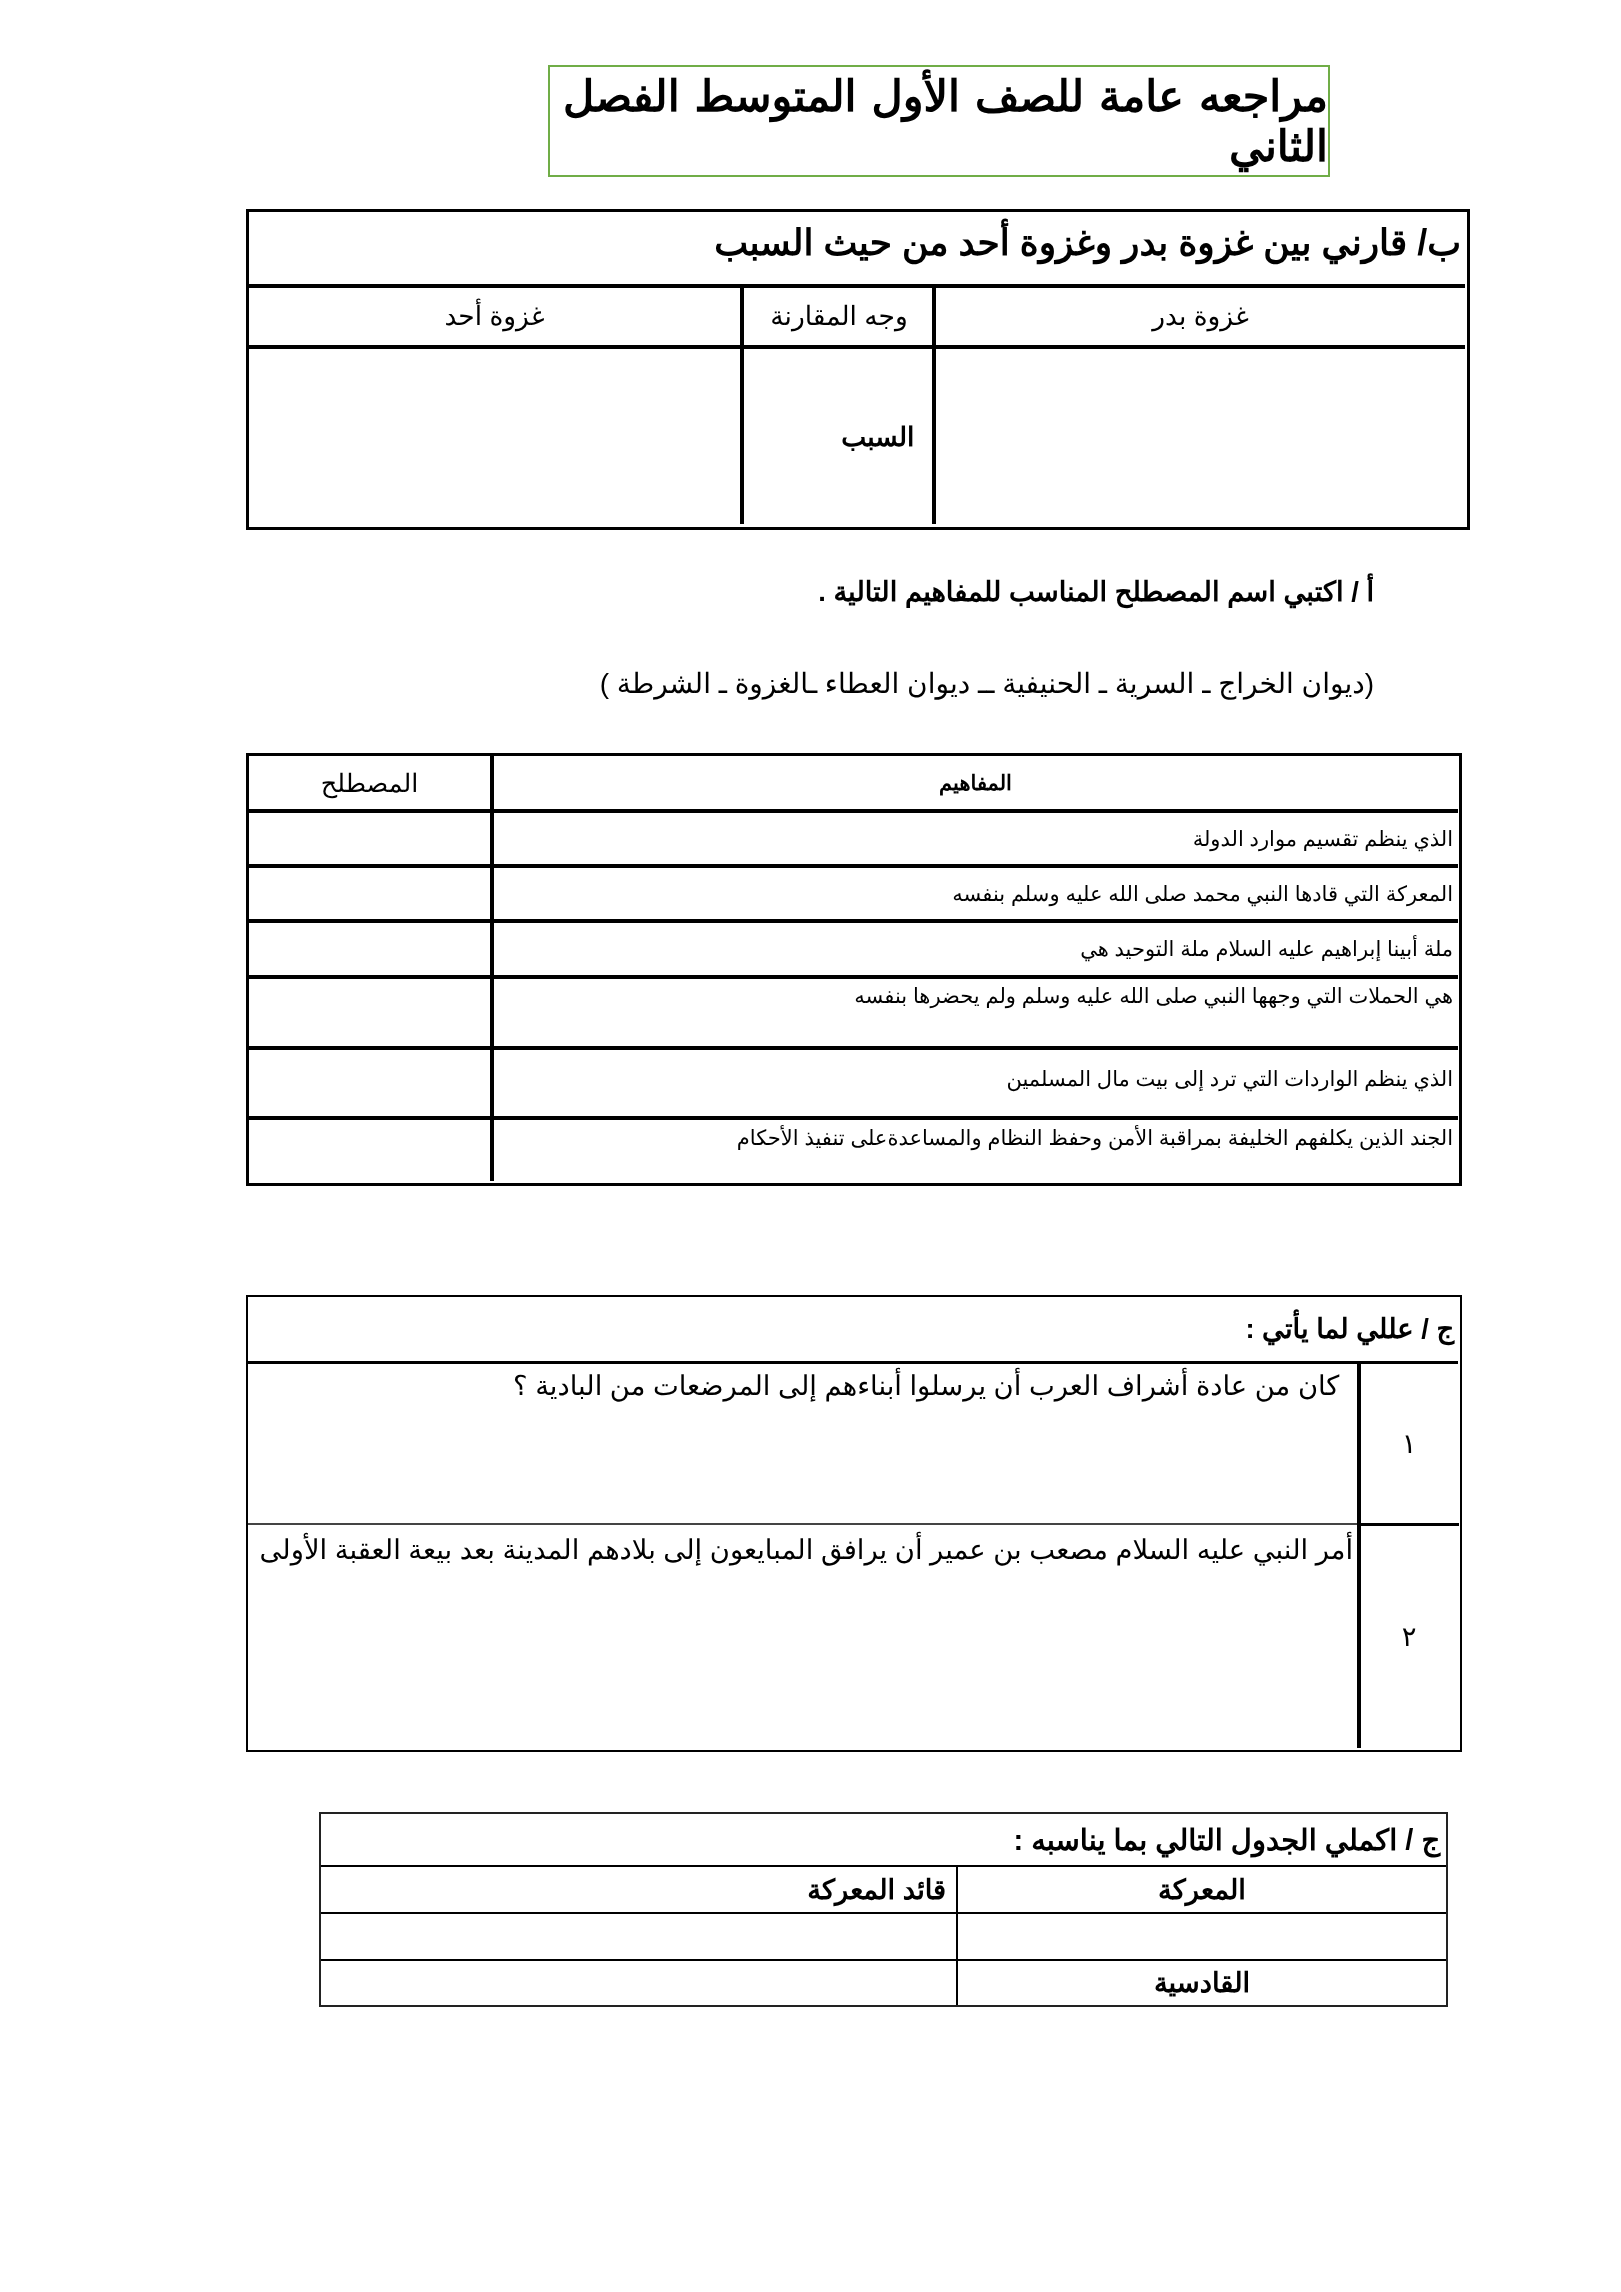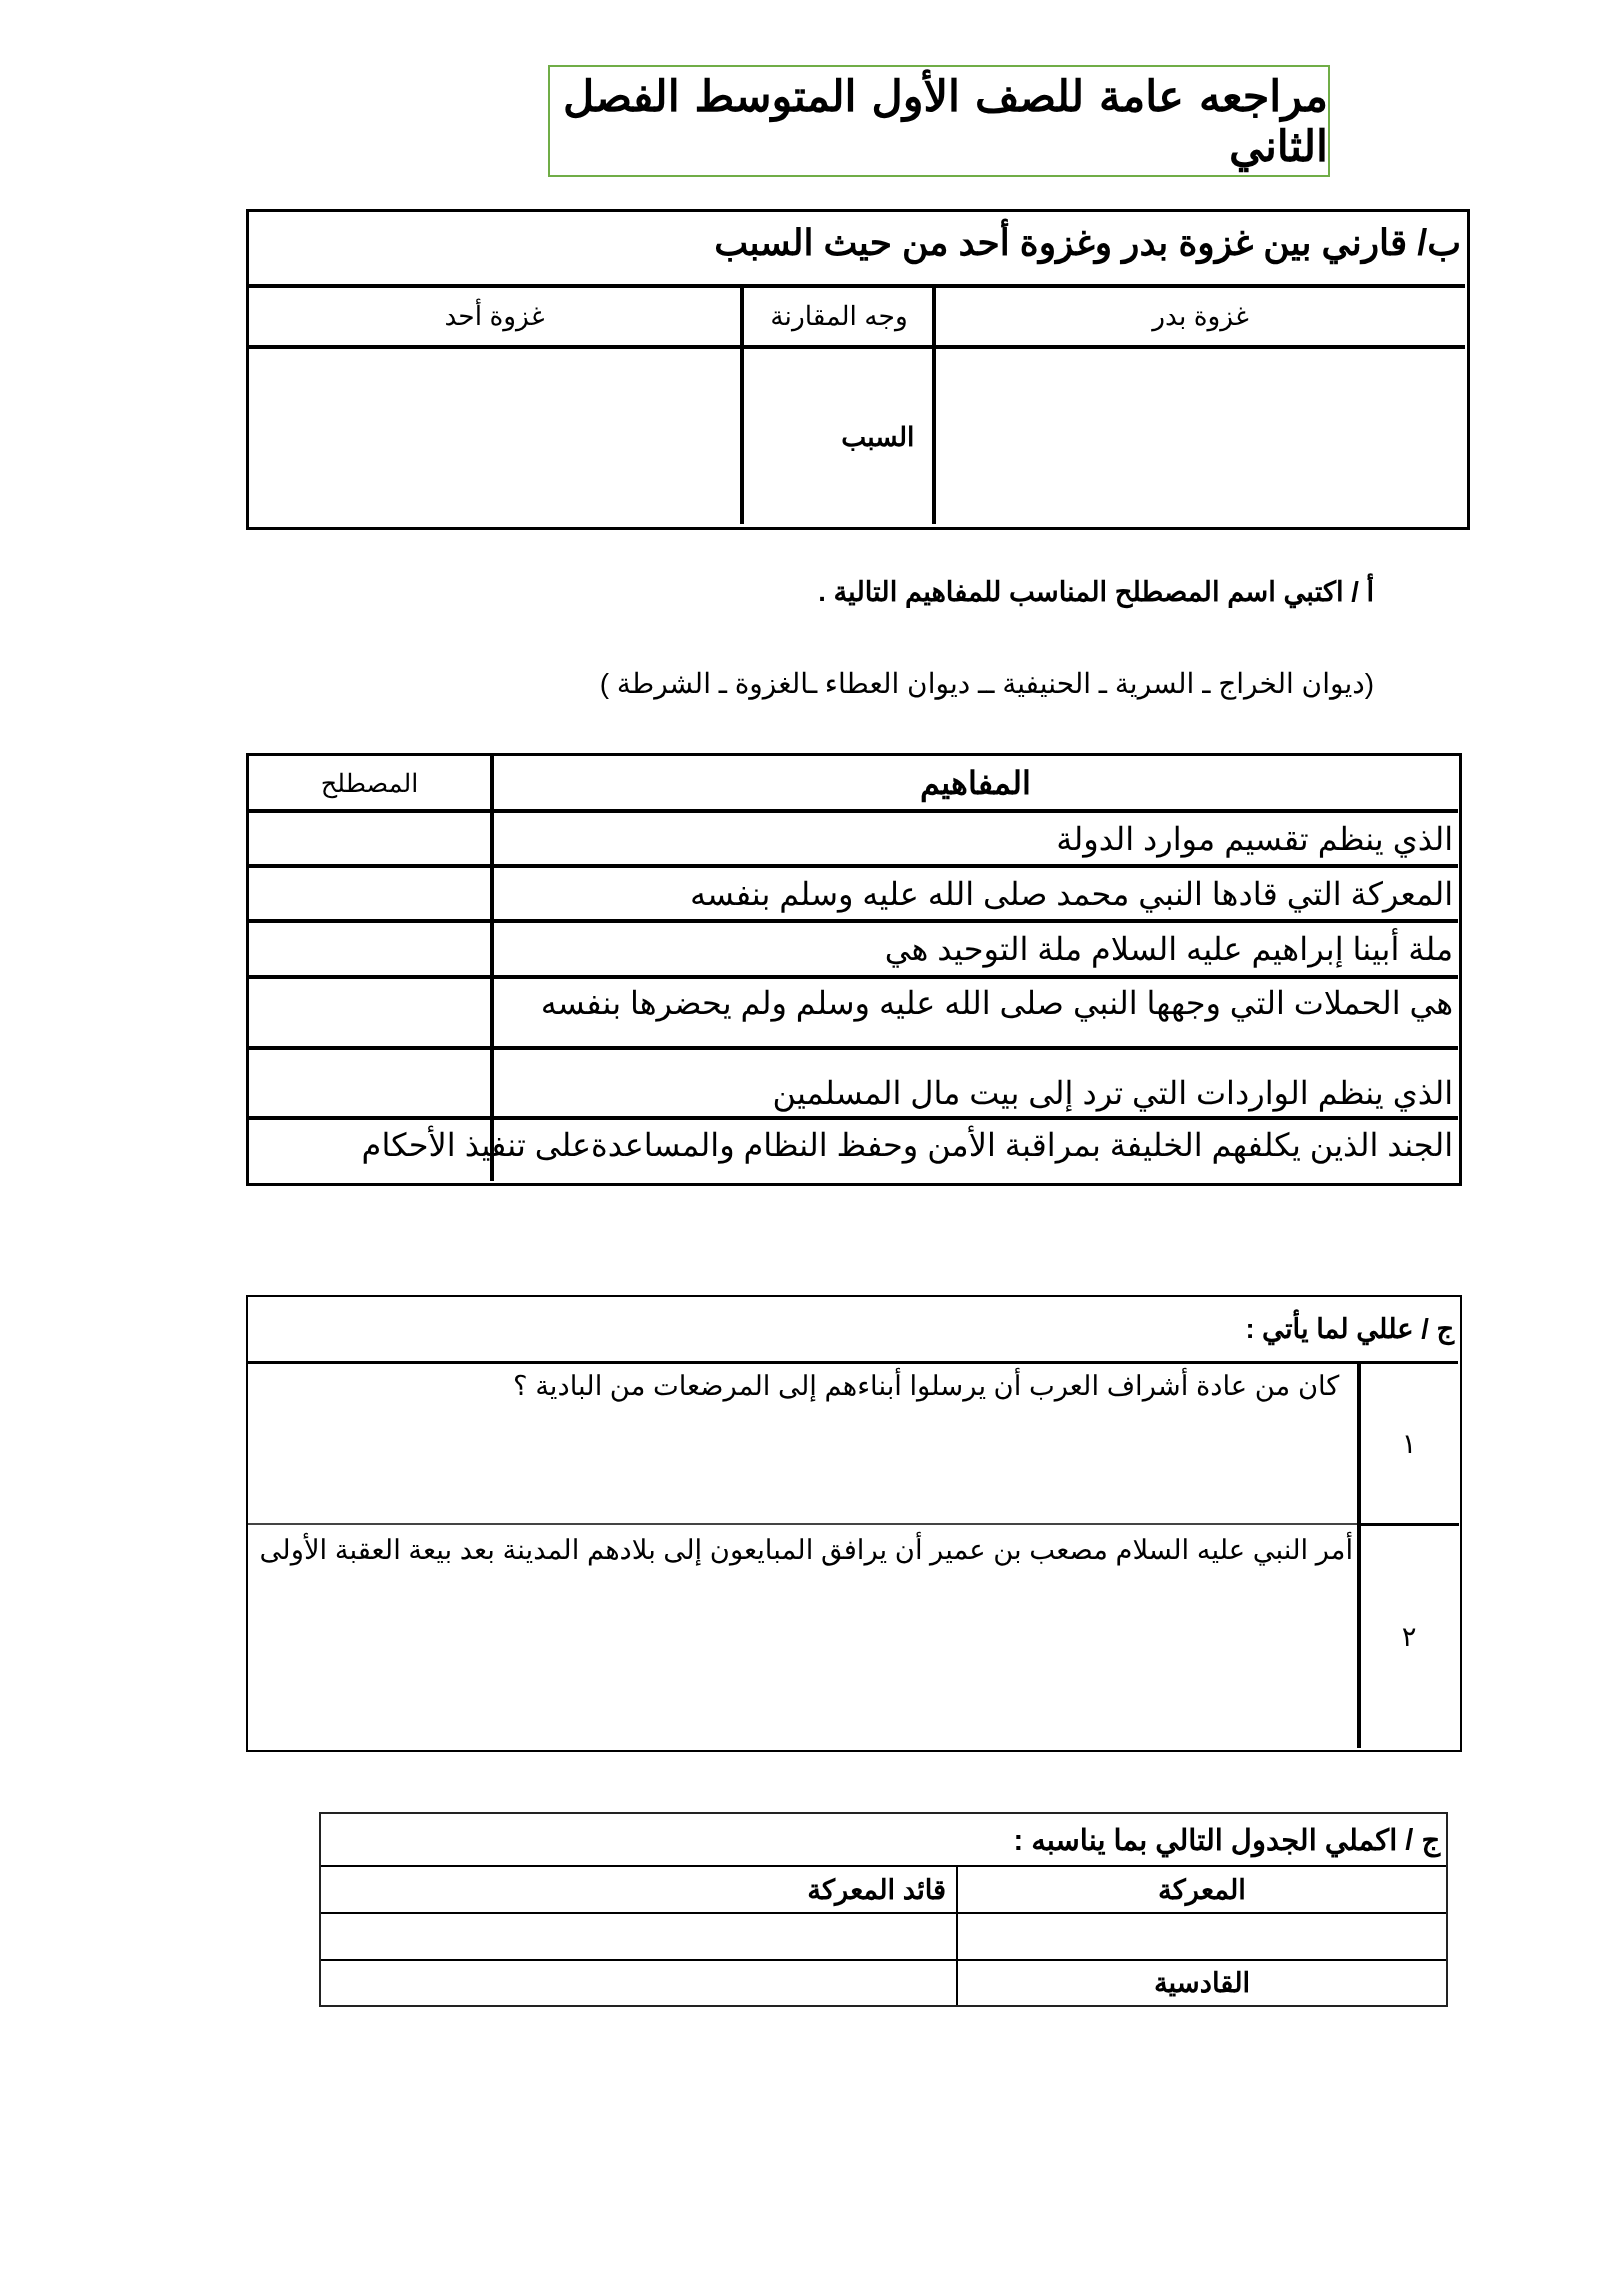--- a/index.html
+++ b/index.html
@@ -22,21 +22,21 @@
   #t1 .q { font-family: "Liberation Sans", sans-serif; font-weight: bold; font-size: 36px; }
   #t1 .h { font-family: "Liberation Sans", sans-serif; font-size: 26.5px; justify-content: center; }
   #t1 .b { font-family: "Liberation Sans", sans-serif; font-weight: bold; font-size: 26.5px; }
 
   
   #instr { right: 247px; top: 576px; font-family: "Liberation Sans", sans-serif; font-weight: bold; font-size: 27.4px; white-space: nowrap; }
   #options { right: 247px; top: 667px; font-family: "Liberation Sans", sans-serif; font-size: 28px; white-space: nowrap; }
 
   
   #t2 { left: 246px; top: 753px; width: 1216px; height: 433px; border: 3.9px solid #000; }
-  #t2 .txt { font-family: "Liberation Sans", sans-serif; font-size: 32px; white-space: nowrap; }
+  #t2 .txt { font-family: "Liberation Sans", sans-serif; font-size: 21px; white-space: nowrap; }
 
   
   #t3 { left: 246px; top: 1295px; width: 1216px; height: 457px; border: 2.9px solid #000; }
   #t3 .txt { font-family: "Liberation Sans", sans-serif; font-size: 27.4px; }
 
   
   #t4 { left: 319px; top: 1812px; width: 1129px; height: 195px; border: 2px solid #222; }
   #t4 .txt { font-family: "Liberation Sans", sans-serif; font-weight: bold; font-size: 27.4px; }
 </style>
 </head>
@@ -84,21 +84,21 @@
   <div class="line" style="left:0; top:163px; width:1209px; height:3.9px;"></div>
 
   <div class="cell txt" style="left:245px; top:167px; width:963px; height:52px; padding-right:3.9px;">ملة أبينا إبراهيم عليه السلام ملة التوحيد هي</div>
   <div class="cell" style="left:0; top:167px; width:241px; height:52px;"></div>
   <div class="line" style="left:0; top:219px; width:1209px; height:3.9px;"></div>
 
   <div class="cell txt" style="left:245px; top:222px; width:963px; height:68px; align-items:flex-start; padding-top:5.9px; padding-right:3.9px;">هي الحملات التي وجهها النبي صلى الله عليه وسلم ولم يحضرها بنفسه</div>
   <div class="cell" style="left:0; top:222px; width:241px; height:68px;"></div>
   <div class="line" style="left:0; top:290px; width:1209px; height:3.9px;"></div>
 
-  <div class="cell txt" style="left:245px; top:294px; width:963px; height:66px; align-items:flex-start; padding-top:24px; padding-right:3.9px;">الذي ينظم الواردات التي ترد إلى بيت مال المسلمين</div>
+  <div class="cell txt" style="left:245px; top:294px; width:963px; height:66px; align-items:flex-start; padding-top:17px; padding-right:3.9px;">الذي ينظم الواردات التي ترد إلى بيت مال المسلمين</div>
   <div class="cell" style="left:0; top:294px; width:241px; height:66px;"></div>
   <div class="line" style="left:0; top:360px; width:1209px; height:3.9px;"></div>
 
   <div class="cell txt" style="left:245px; top:364px; width:963px; height:62px; align-items:flex-start; padding-top:5.9px; padding-right:3.9px;">الجند الذين يكلفهم الخليفة بمراقبة الأمن وحفظ النظام والمساعدةعلى تنفيذ الأحكام</div>
   <div class="cell" style="left:0; top:364px; width:241px; height:62px;"></div>
 </div>
 
 <div id="t3" class="abs rtl">
   <div class="cell txt" style="right:0; top:0; width:1210px; height:64px; font-weight:bold; padding-right:5.9px;">ج / عللي لما يأتي :</div>
   <div class="line" style="left:0; top:64px; width:1210px; height:2.9px;"></div>

